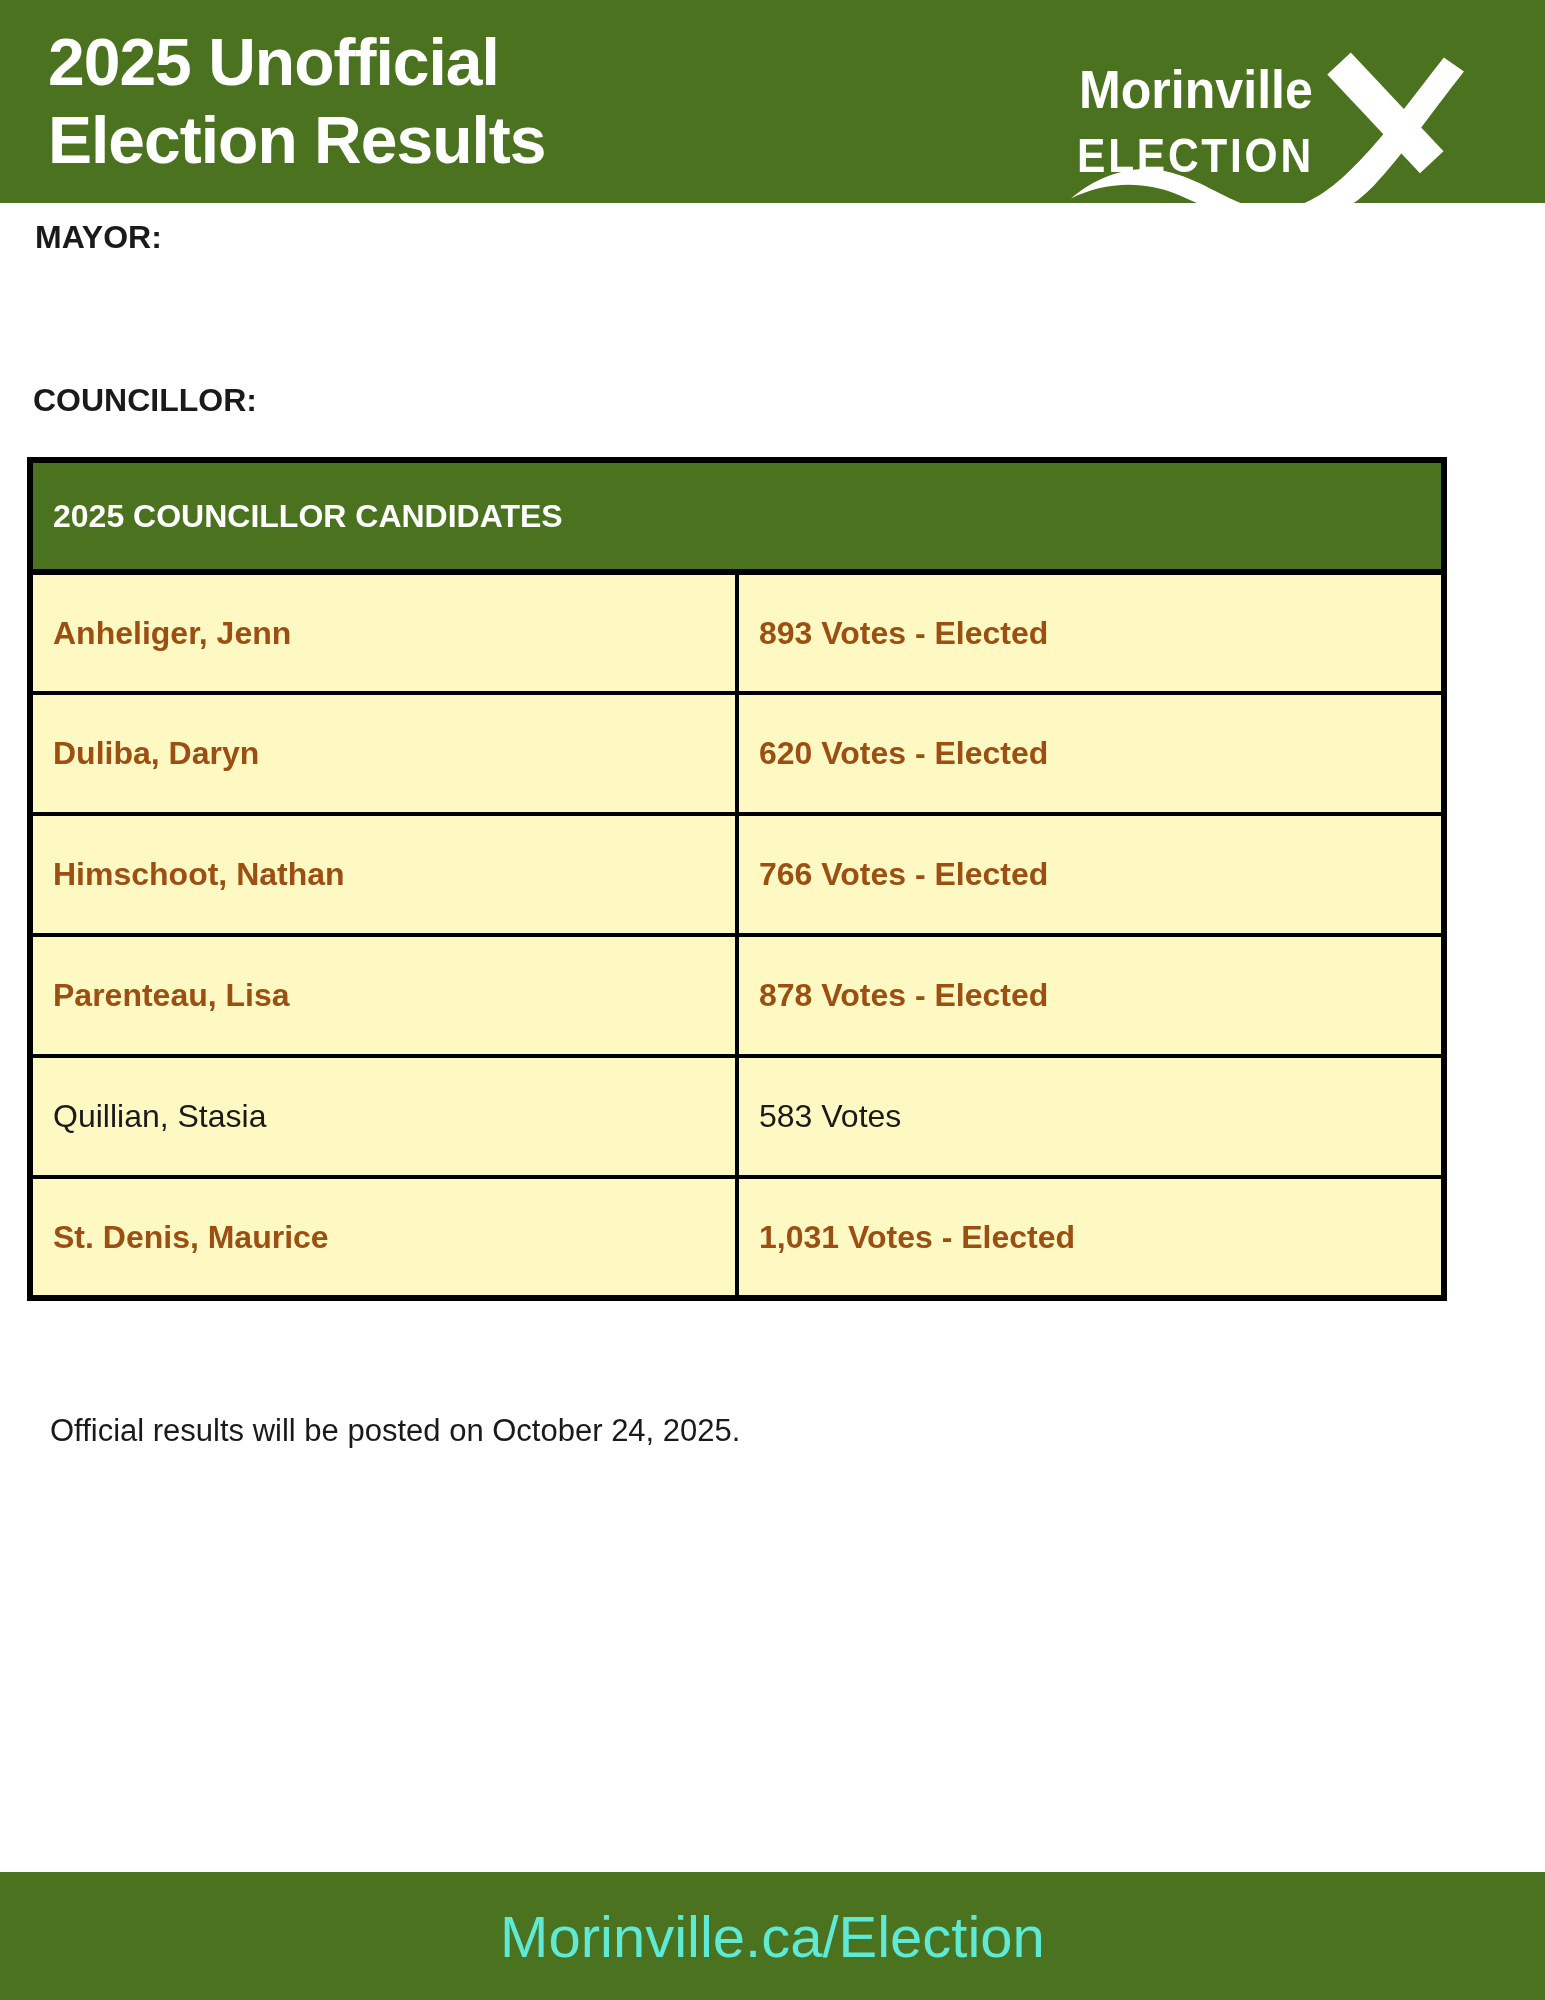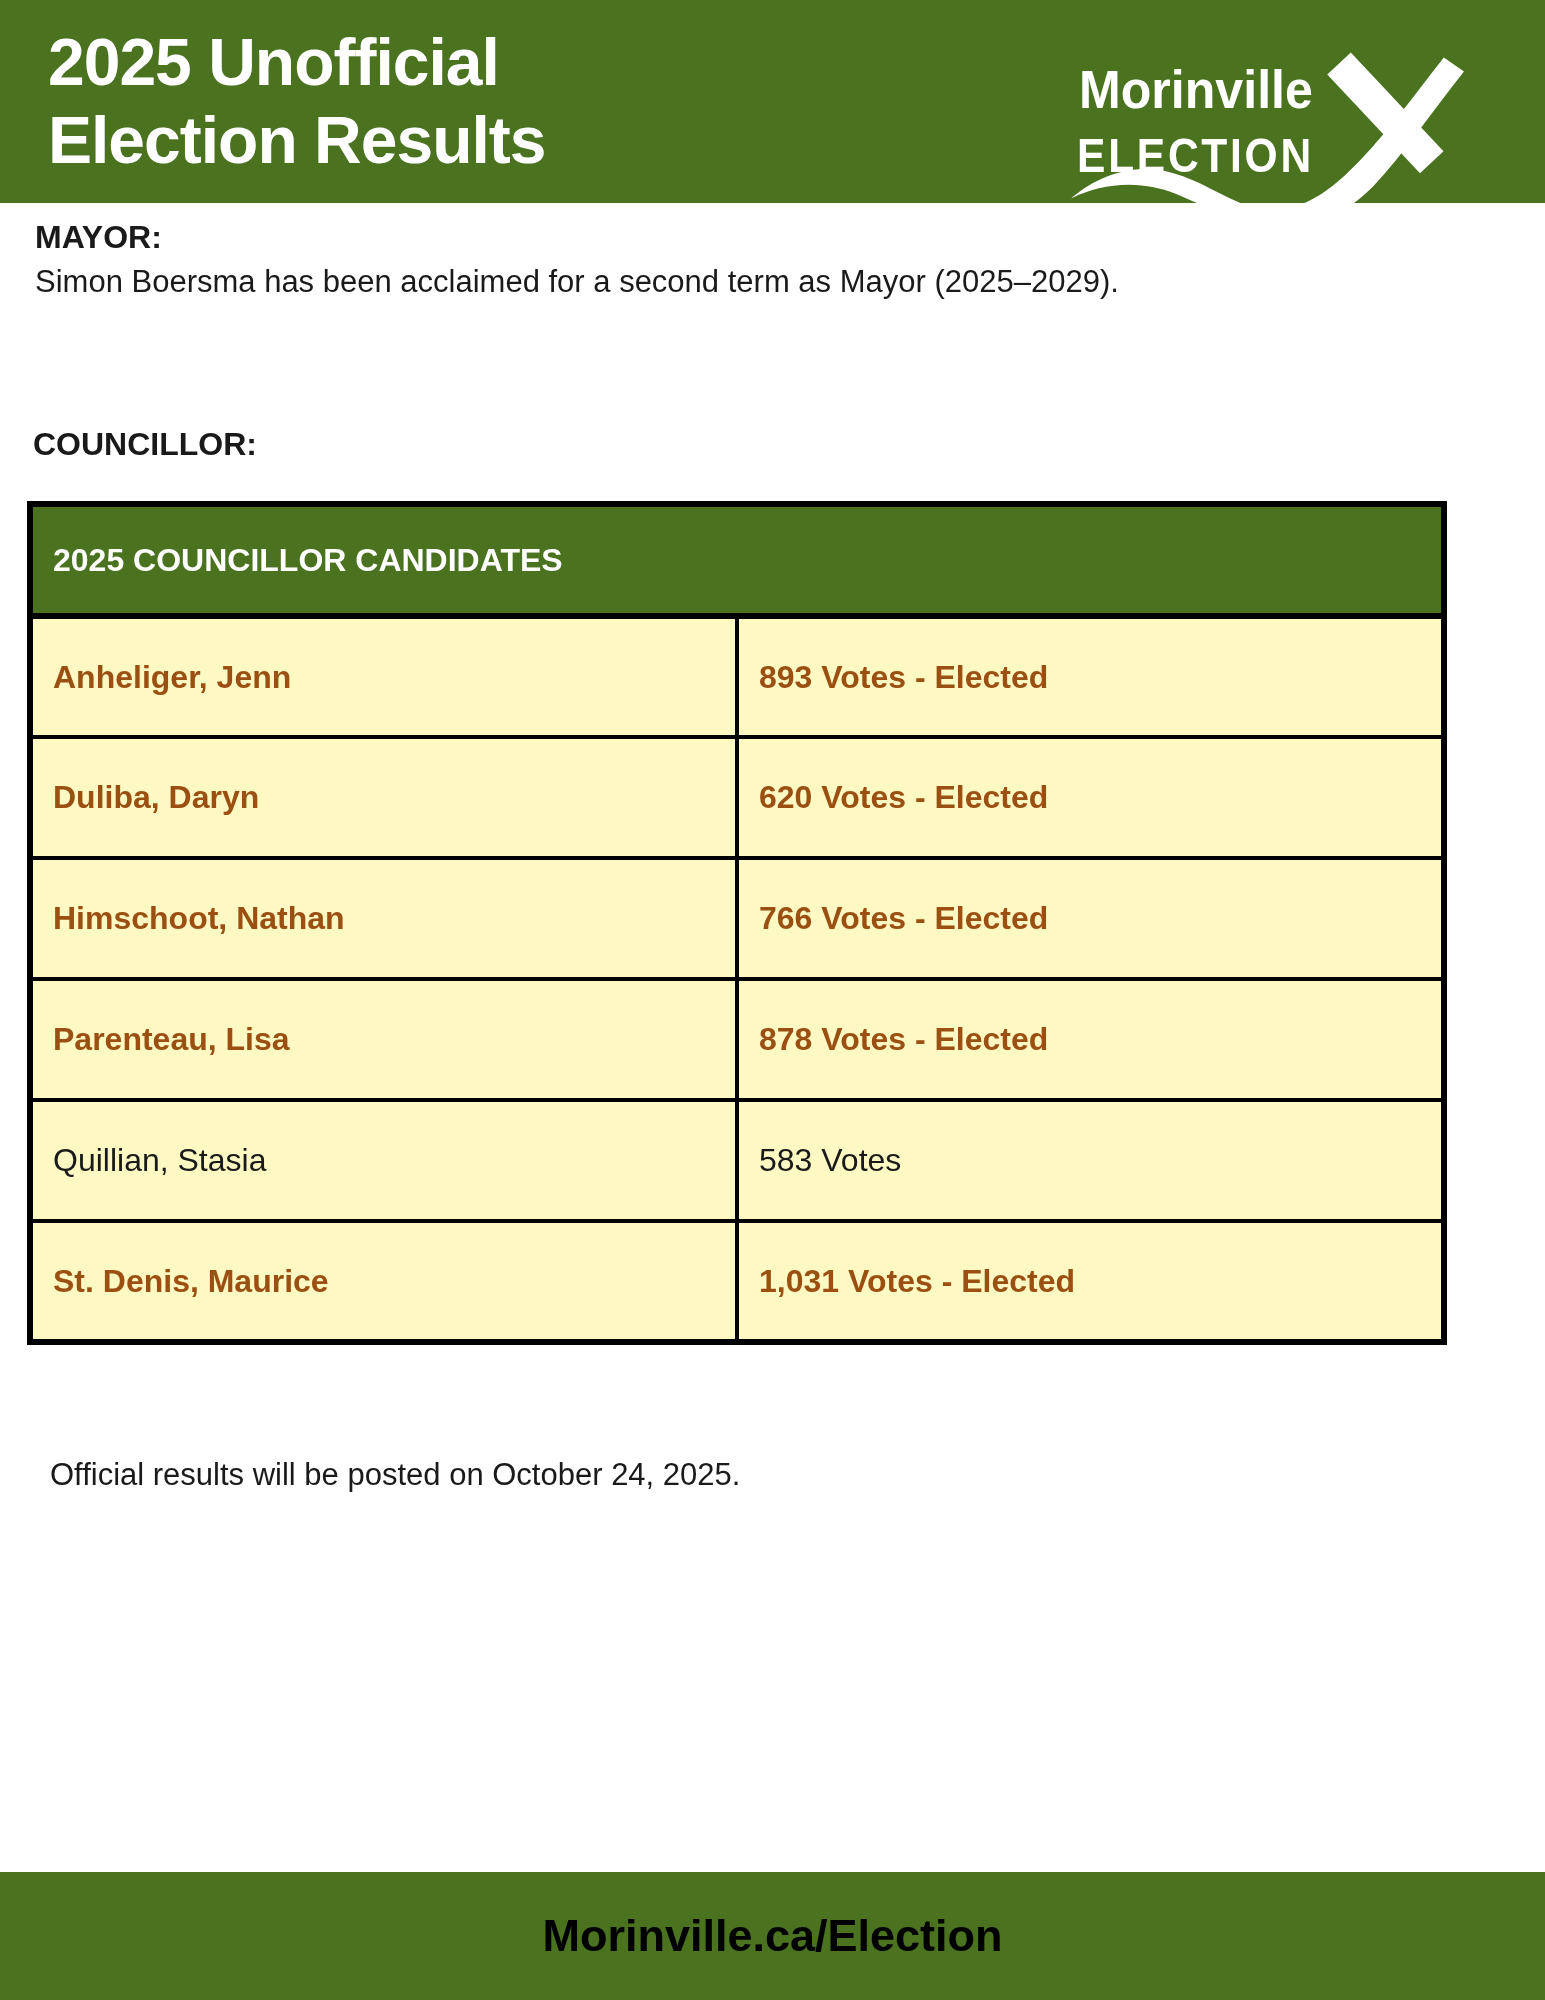--- a/index.html
+++ b/index.html
@@ -65,21 +65,21 @@
   .results-table tr.elected td { color: var(--brown); font-weight: 700; }
 
   .note { font-size: 31px; font-weight: 400; margin: 112px 15px 0; }
 
   
   .footer {
     position: absolute; left: 0; right: 0; bottom: 0; height: 128px;
     background: var(--green);
     display: flex; align-items: center; justify-content: center;
   }
-  .footer-url { color: #000000; font-size: 45px; font-weight: 700; }
+  .footer-url { color: #5eead4; font-size: 58px; font-weight: 400; }
 </style>
 </head>
 <body>
 
 <div class="page">
 
   <header class="banner">
     <h1 class="title">
       <span class="title-line">2025 Unofficial</span>
       <span class="title-line">Election Results</span>
@@ -98,21 +98,20 @@
                C 268 167, 224 178, 180 168
                C 140 159, 112 138, 84 133
                C 56 127, 26 132, 2 144 Z"></path>
     </svg>
   </header>
 
   <main class="content">
 
     <section>
       <h2 class="mayor-heading">MAYOR:</h2>
-      <p class="mayor-text">Simon Boersma has been acclaimed for a second term as Mayor (2025–2029).</p>
     </section>
 
     <h2 class="councillor-heading">COUNCILLOR:</h2>
 
     <table class="results-table">
       <thead>
         <tr>
           <th colspan="2">2025 COUNCILLOR CANDIDATES</th>
         </tr>
       </thead>

